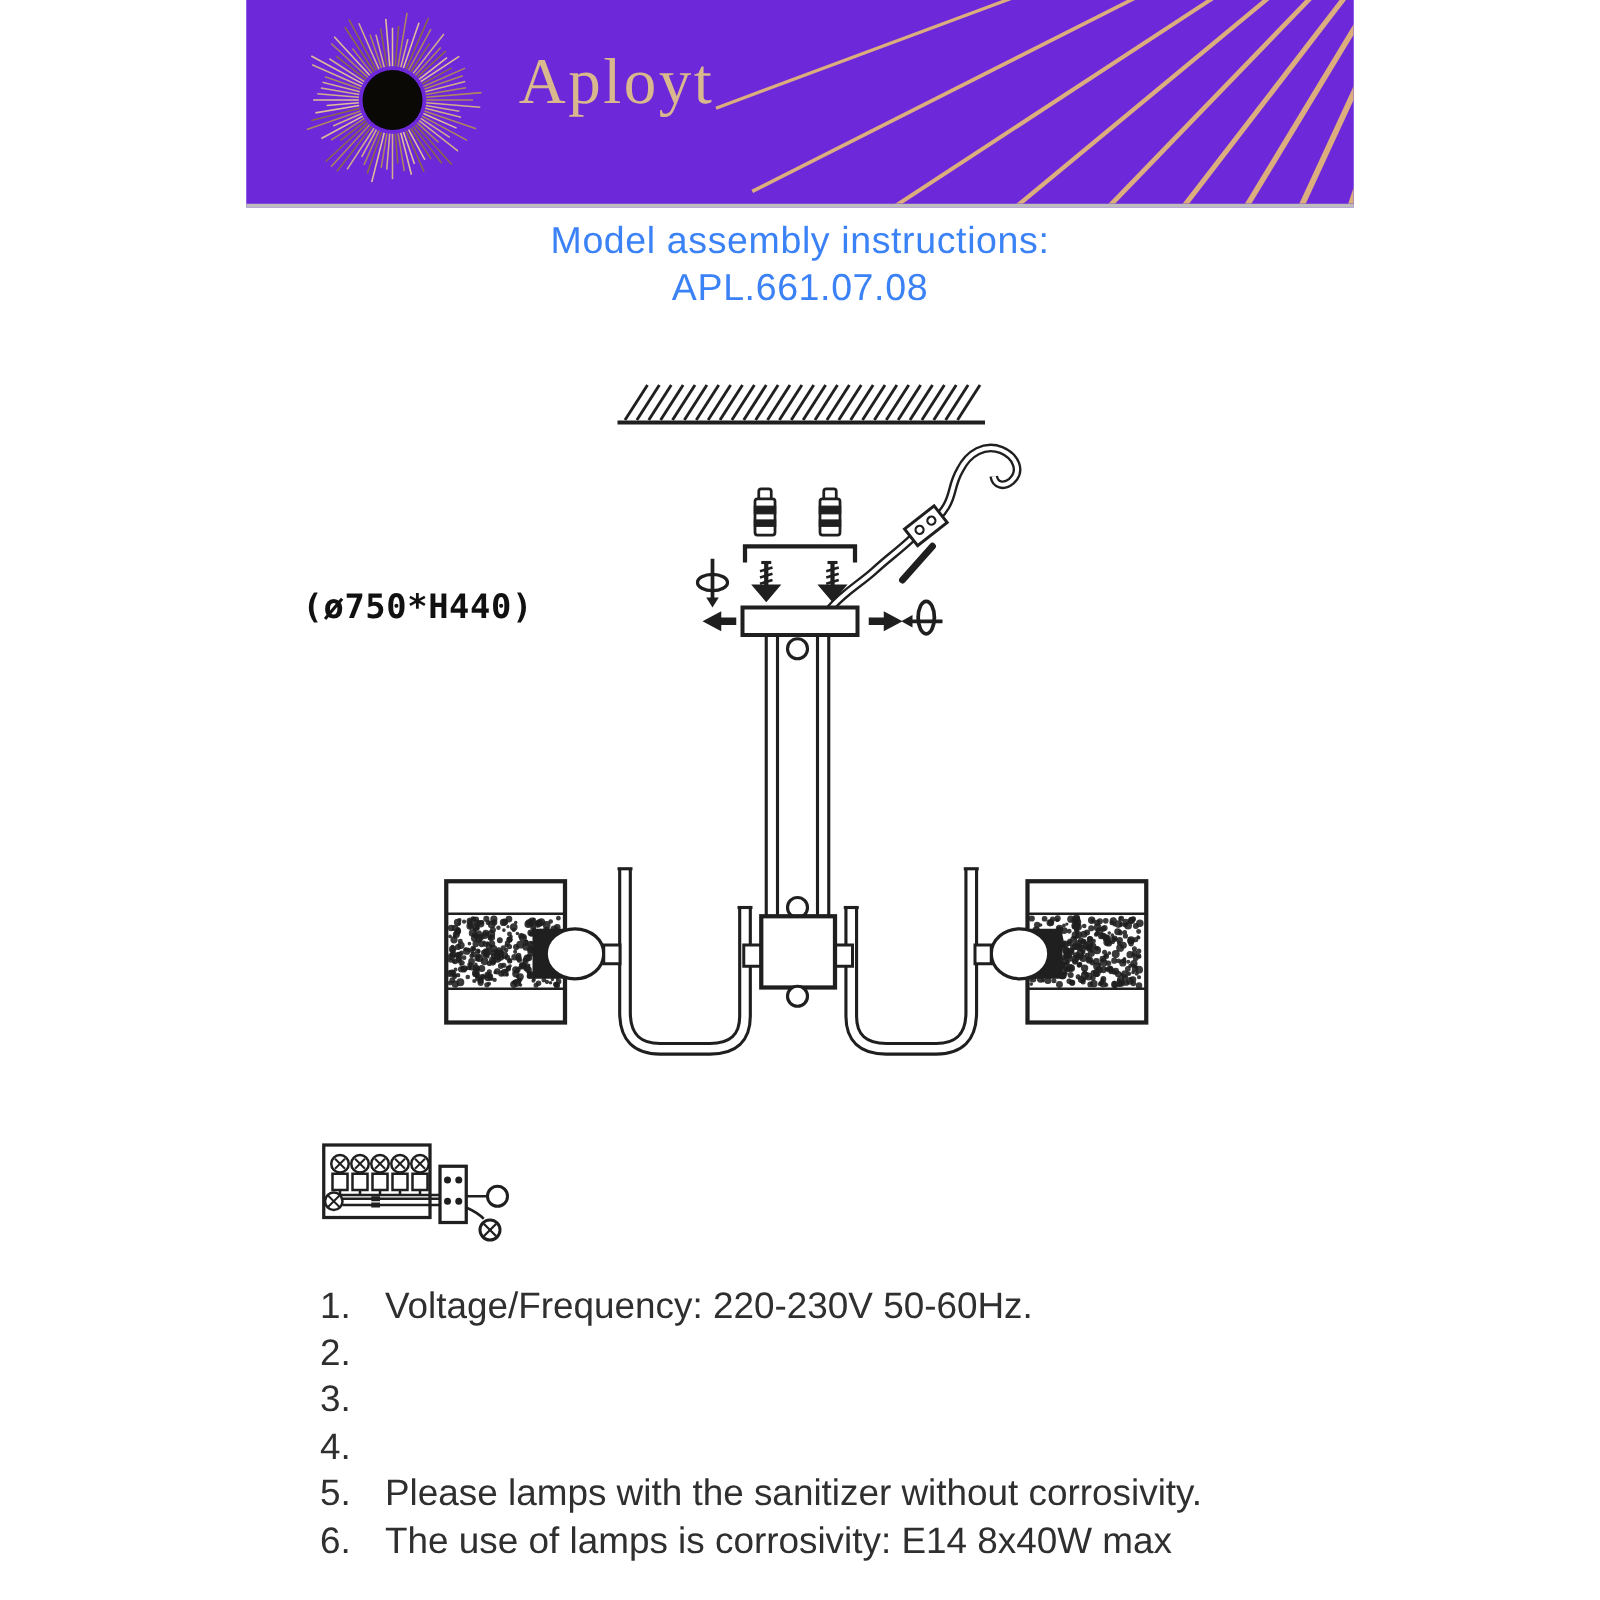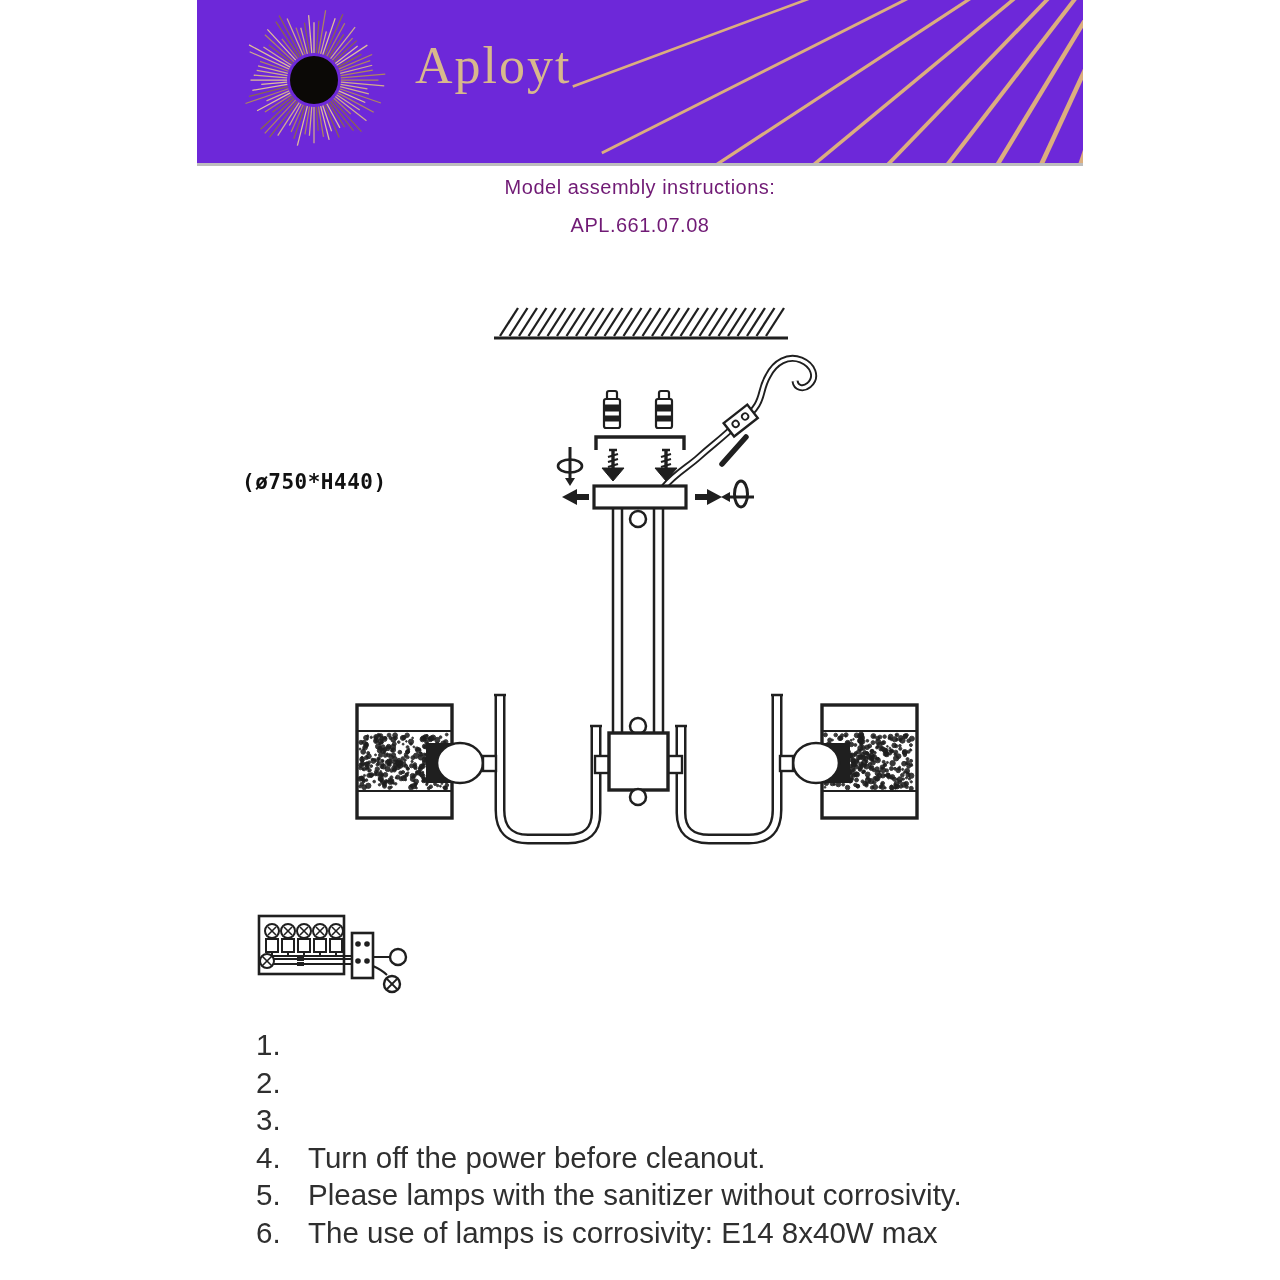--- a/index.html
+++ b/index.html
@@ -5,27 +5,27 @@
   html,body{margin:0;padding:0;background:#ffffff;}
   #page{position:relative;width:1280px;height:1280px;background:#ffffff;overflow:hidden;
         font-family:"Liberation Sans",sans-serif;color:#2f2f2f;}
   
   #banner{position:absolute;left:197px;top:0;width:886px;height:163px;
           background:#6d28d9;border-bottom:3px solid #bdbdbd;overflow:hidden;}
   #banner-svg{position:absolute;left:0;top:0;width:886px;height:163px;}
   #logo-text{position:absolute;left:218px;top:40px;font-family:"Liberation Serif",serif;
              font-size:52px;font-weight:400;letter-spacing:2px;color:#d8b88c;line-height:1;}
   
-  .title-line{position:absolute;left:0;width:1280px;text-align:center;font-size:20px;
-              color:#701a75;letter-spacing:0.5px;}
+  .title-line{position:absolute;left:0;width:1280px;text-align:center;font-size:30px;
+              color:#3b82f6;letter-spacing:0.5px;}
   #title1{top:176px;}
   #title2{top:214px;}
   
   #dim-label{position:absolute;left:242px;top:470px;font-family:"DejaVu Sans Mono",monospace;
-             font-weight:700;font-size:21px;color:#111;letter-spacing:0.5px;}
+             font-weight:700;font-size:27px;color:#111;letter-spacing:0.5px;}
   
   #diagram-svg{position:absolute;left:0;top:0;width:1280px;height:1280px;}
   
   #instructions{position:absolute;left:256px;top:1026px;font-size:29.5px;color:#2f2f2f;}
   .instr-row{display:flex;line-height:37.5px;}
   .instr-num{width:52px;flex:none;}
   .instr-text{white-space:nowrap;}
 </style>
 </head>
 <body>
@@ -1005,30 +1005,30 @@
       <path d="M373,966 Q382,970 387,975"></path>
       <circle cx="392" cy="984" r="8" fill="#ffffff" stroke-width="2.4"></circle>
       <line x1="387" y1="979" x2="397" y2="989" stroke-width="1.8"></line>
       <line x1="387" y1="989" x2="397" y2="979" stroke-width="1.8"></line>
     </g>
   </svg>
 
   <div id="instructions">
     <div class="instr-row">
       <span class="instr-num">1.</span>
+      <span class="instr-text">Voltage/Frequency: 220-230V 50-60Hz.</span>
     </div>
     <div class="instr-row">
       <span class="instr-num">2.</span>
     </div>
     <div class="instr-row">
       <span class="instr-num">3.</span>
     </div>
     <div class="instr-row">
       <span class="instr-num">4.</span>
-      <span class="instr-text">Turn off the power before cleanout.</span>
     </div>
     <div class="instr-row">
       <span class="instr-num">5.</span>
       <span class="instr-text">Please lamps with the sanitizer without corrosivity.</span>
     </div>
     <div class="instr-row">
       <span class="instr-num">6.</span>
       <span class="instr-text">The use of lamps is corrosivity: E14 8x40W max</span>
     </div>
   </div>

